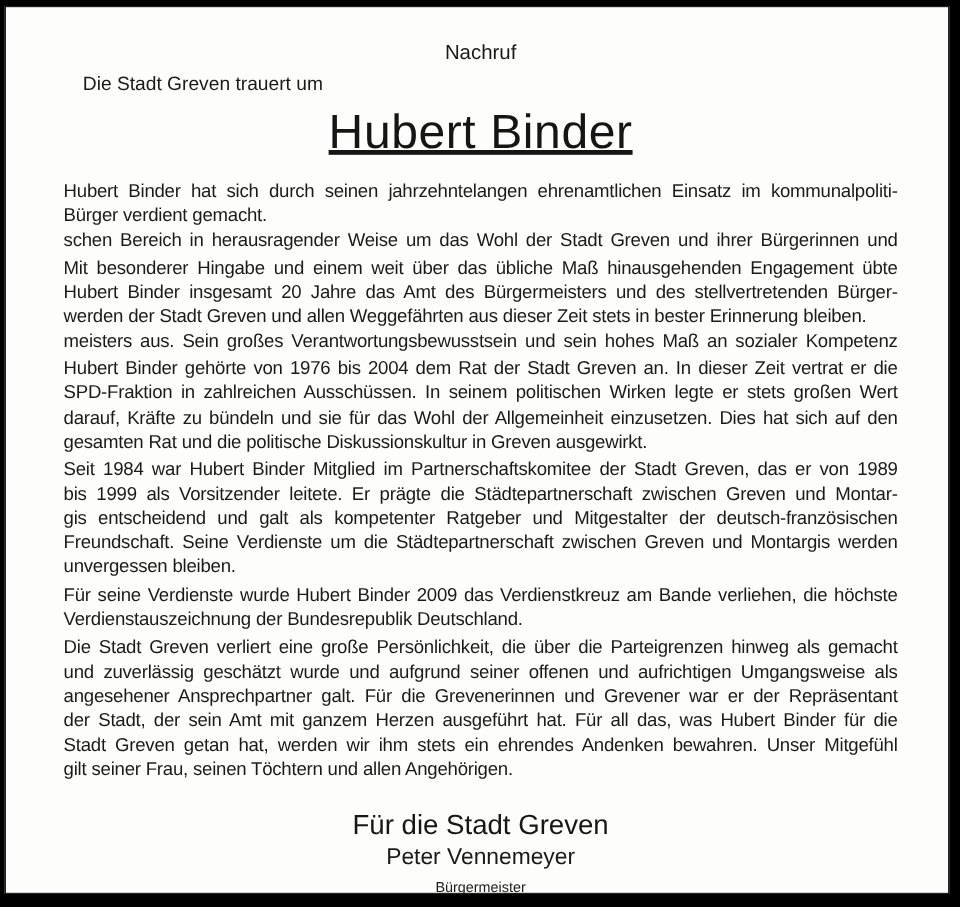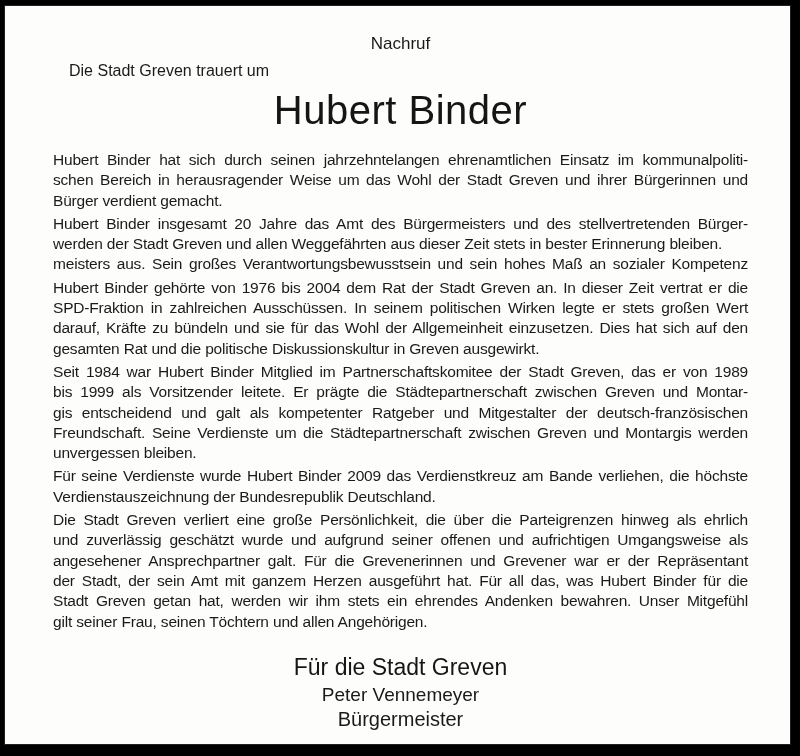--- a/index.html
+++ b/index.html
@@ -38,20 +38,21 @@
     margin-left: 16px;
   }
   .name {
     margin-top: 7px;
     text-align: center;
     font-size: 40px;
     line-height: 44px;
     font-weight: 400;
     letter-spacing: 0.5px;
     color: #151515;
+    text-decoration: underline;
   }
   .paras { margin-top: 18px; }
   .para { margin-bottom: 3px; }
   .jline {
     font-size: 15.5px;
     line-height: 20.3px;
     letter-spacing: -0.2px;
     text-align: justify;
     text-align-last: justify;
     word-spacing: 0.1px;
@@ -65,43 +66,44 @@
     margin-top: 20px;
     font-size: 23px;
     line-height: 30px;
     color: #161616;
   }
   .signer {
     font-size: 19px;
     line-height: 26px;
   }
   .role {
-    font-size: 20px;
+    font-size: 12px;
     line-height: 22px;
   }
 </style>
 </head>
 <body>
 
 <div class="page">
   <div class="content">
 
     <div class="kicker">Nachruf</div>
 
     <div class="intro">Die Stadt Greven trauert um</div>
 
     <div class="name">Hubert Binder</div>
 
     <div class="paras">
         <div class="para">
           <div class="jline">Hubert Binder hat sich durch seinen jahrzehntelangen ehrenamtlichen Einsatz im kommunalpoliti-</div>
+          <div class="jline lastline">Bürger verdient gemacht.</div>
           <div class="jline">schen Bereich in herausragender Weise um das Wohl der Stadt Greven und ihrer Bürgerinnen und</div>
-          <div class="jline lastline">Bürger verdient gemacht.</div>
         </div>
         <div class="para">
+          <div class="jline">Mit besonderer Hingabe und einem weit über das übliche Maß hinausgehenden Engagement übte</div>
           <div class="jline">Hubert Binder insgesamt 20 Jahre das Amt des Bürgermeisters und des stellvertretenden Bürger-</div>
           <div class="jline lastline">werden der Stadt Greven und allen Weggefährten aus dieser Zeit stets in bester Erinnerung bleiben.</div>
           <div class="jline">meisters aus. Sein großes Verantwortungsbewusstsein und sein hohes Maß an sozialer Kompetenz</div>
         </div>
         <div class="para">
           <div class="jline">Hubert Binder gehörte von 1976 bis 2004 dem Rat der Stadt Greven an. In dieser Zeit vertrat er die</div>
           <div class="jline">SPD-Fraktion in zahlreichen Ausschüssen. In seinem politischen Wirken legte er stets großen Wert</div>
           <div class="jline">darauf, Kräfte zu bündeln und sie für das Wohl der Allgemeinheit einzusetzen. Dies hat sich auf den</div>
           <div class="jline lastline">gesamten Rat und die politische Diskussionskultur in Greven ausgewirkt.</div>
         </div>
@@ -110,21 +112,21 @@
           <div class="jline">bis 1999 als Vorsitzender leitete. Er prägte die Städtepartnerschaft zwischen Greven und Montar-</div>
           <div class="jline">gis entscheidend und galt als kompetenter Ratgeber und Mitgestalter der deutsch-französischen</div>
           <div class="jline">Freundschaft. Seine Verdienste um die Städtepartnerschaft zwischen Greven und Montargis werden</div>
           <div class="jline lastline">unvergessen bleiben.</div>
         </div>
         <div class="para">
           <div class="jline">Für seine Verdienste wurde Hubert Binder 2009 das Verdienstkreuz am Bande verliehen, die höchste</div>
           <div class="jline lastline">Verdienstauszeichnung der Bundesrepublik Deutschland.</div>
         </div>
         <div class="para">
-          <div class="jline">Die Stadt Greven verliert eine große Persönlichkeit, die über die Parteigrenzen hinweg als ehrlich</div>
+          <div class="jline">Die Stadt Greven verliert eine große Persönlichkeit, die über die Parteigrenzen hinweg als gemacht</div>
           <div class="jline">und zuverlässig geschätzt wurde und aufgrund seiner offenen und aufrichtigen Umgangsweise als</div>
           <div class="jline">angesehener Ansprechpartner galt. Für die Grevenerinnen und Grevener war er der Repräsentant</div>
           <div class="jline">der Stadt, der sein Amt mit ganzem Herzen ausgeführt hat. Für all das, was Hubert Binder für die</div>
           <div class="jline">Stadt Greven getan hat, werden wir ihm stets ein ehrendes Andenken bewahren. Unser Mitgefühl</div>
           <div class="jline lastline">gilt seiner Frau, seinen Töchtern und allen Angehörigen.</div>
         </div>
       </div>
 
     <div class="closing">
       <div class="for-city">Für die Stadt Greven</div>

